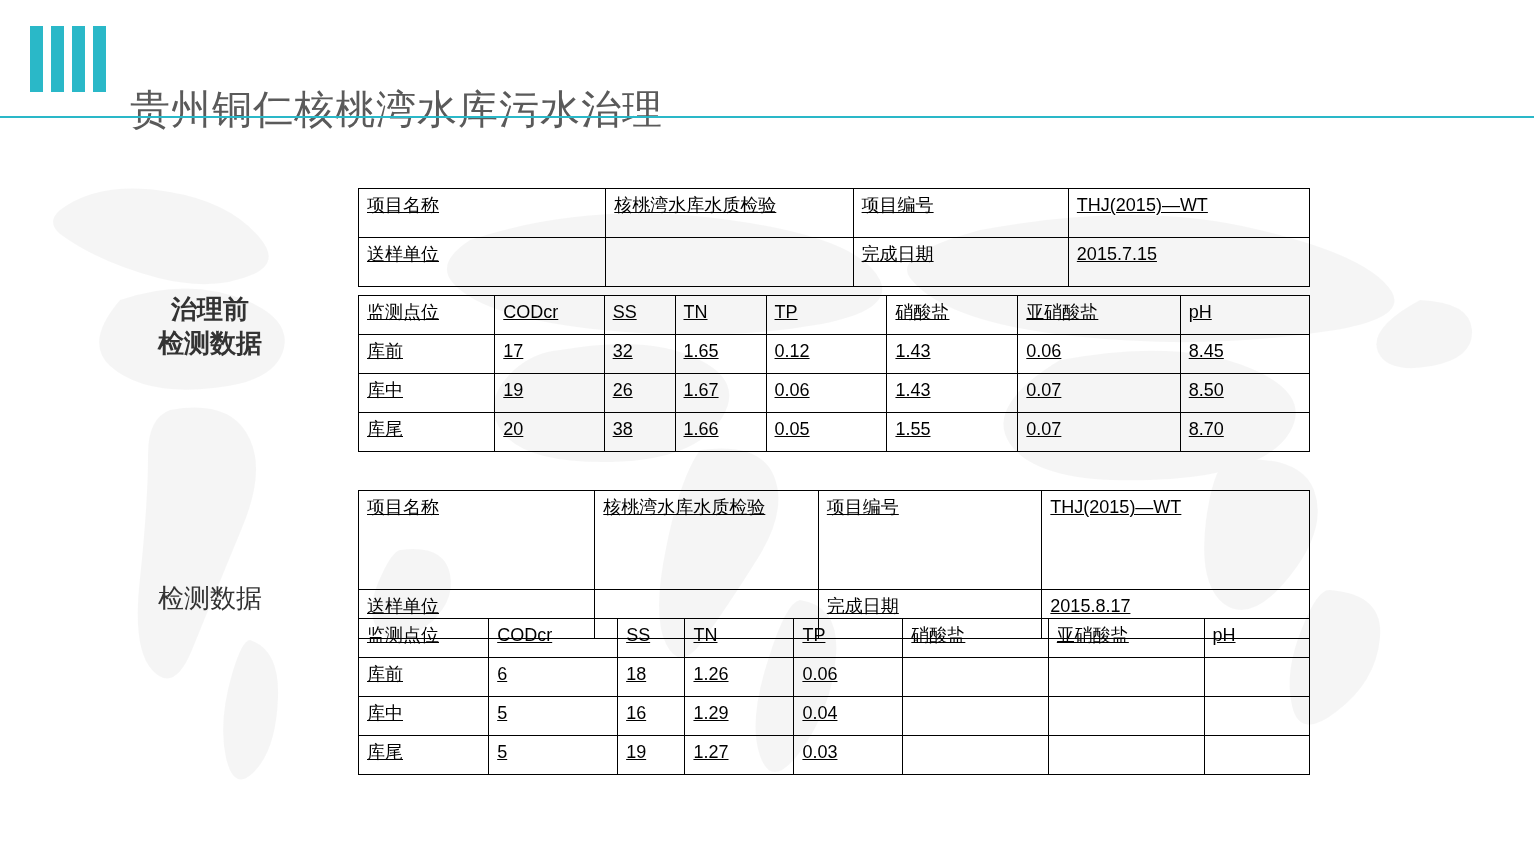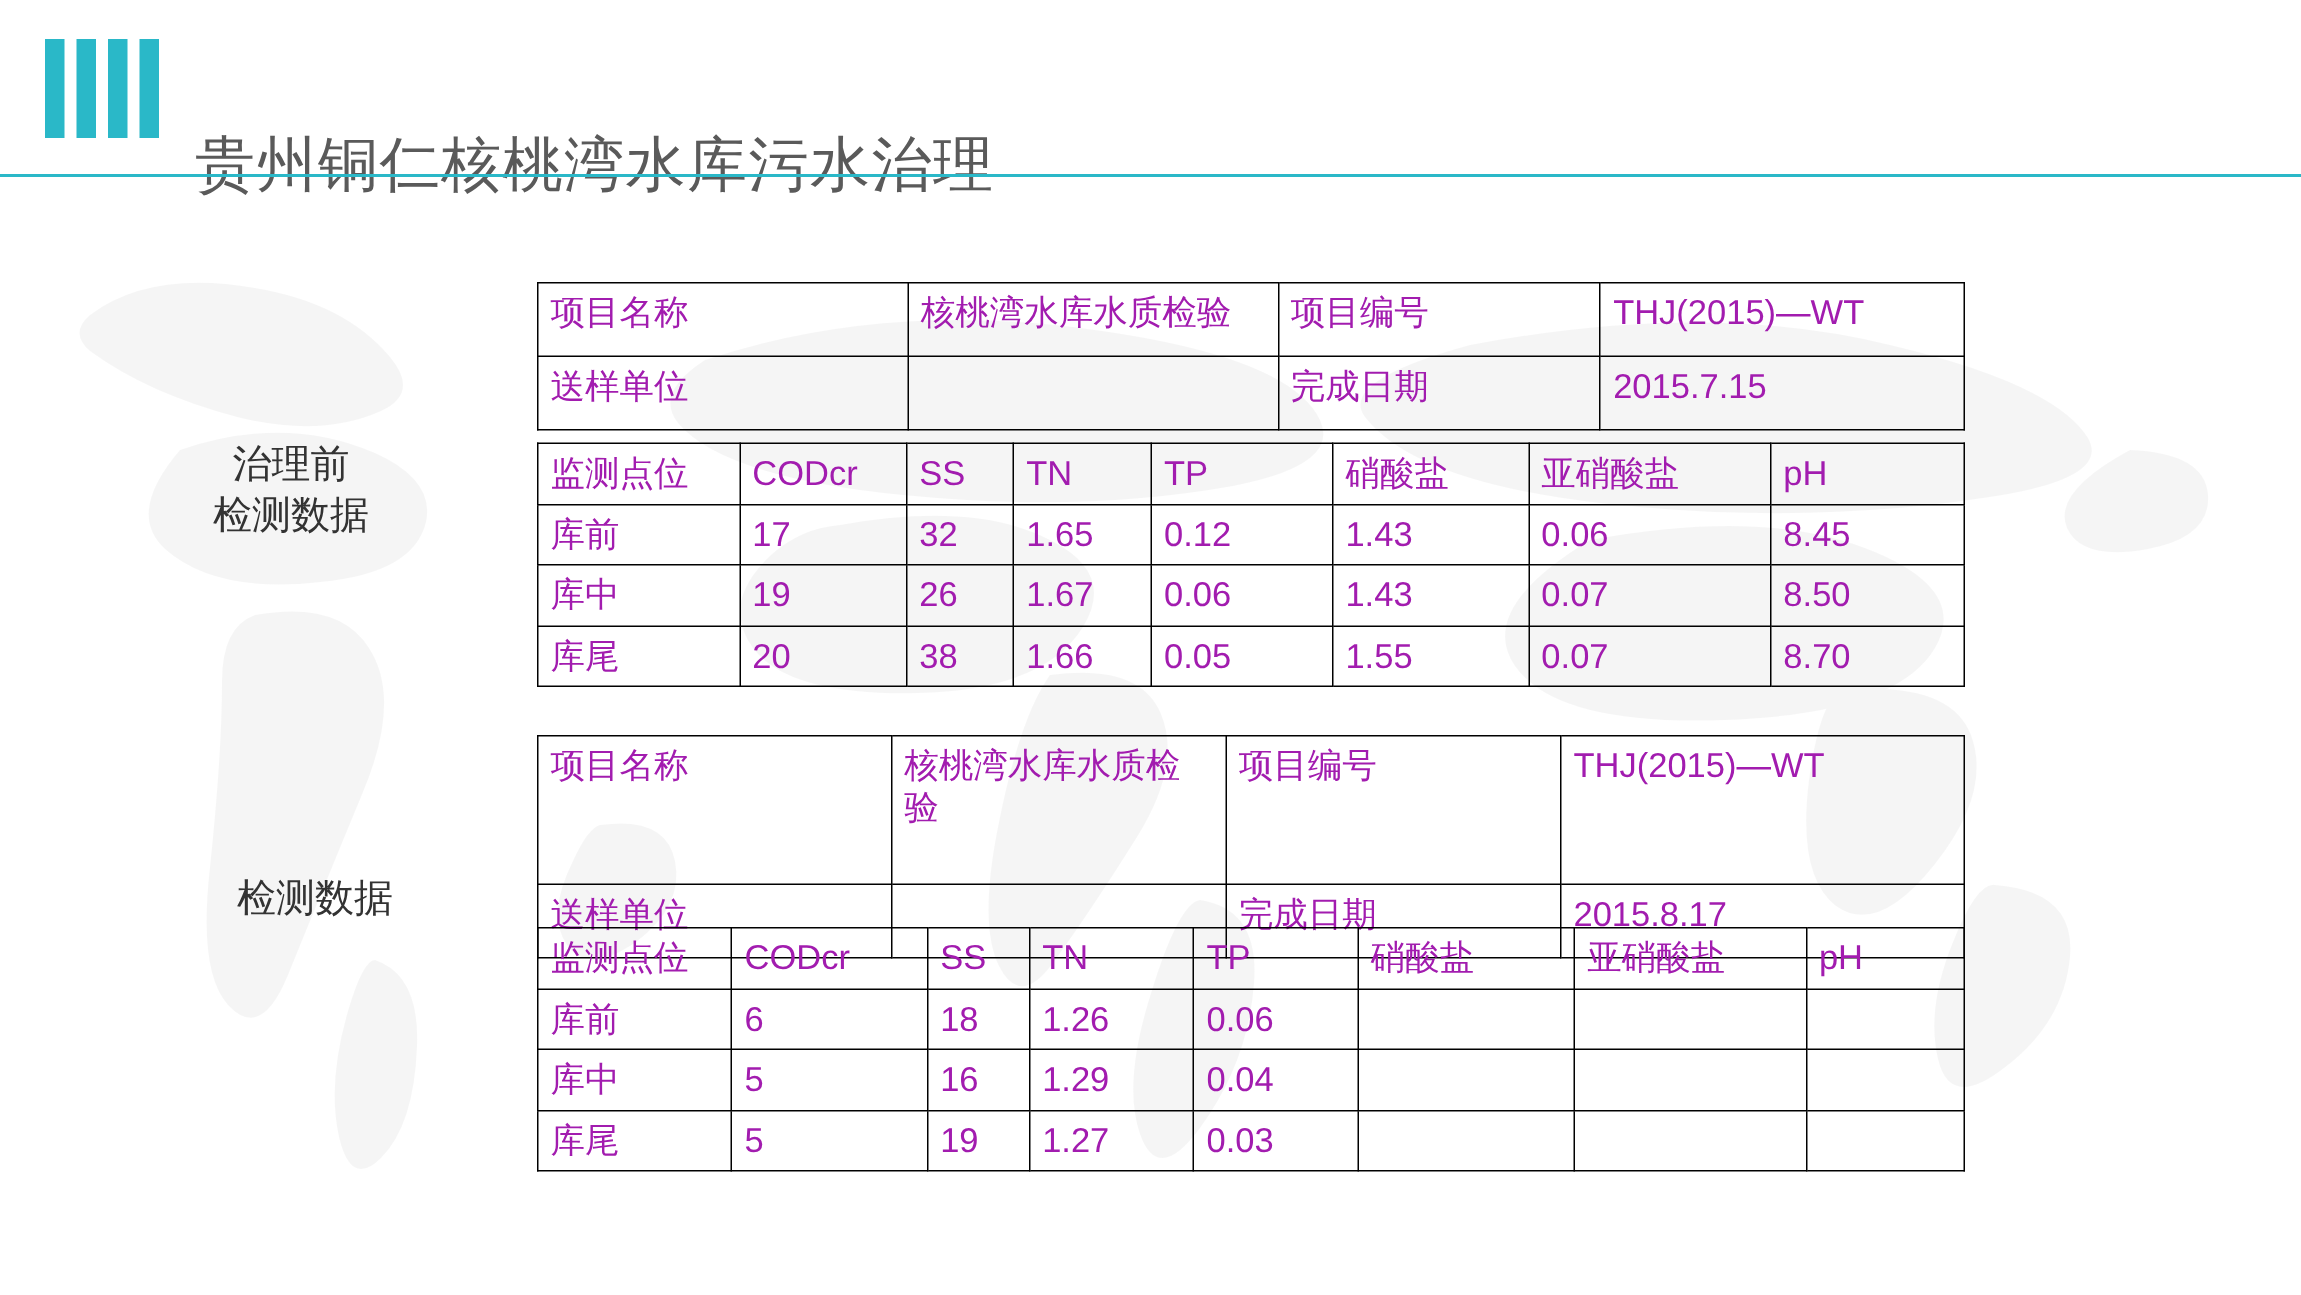--- a/index.html
+++ b/index.html
@@ -71,30 +71,31 @@
 
   
   .side-label {
     position: absolute;
     font-size: 26px;
     color: #333333;
     text-align: center;
     line-height: 1.3;
     width: 220px;
   }
-  #label-before { left: 84px; top: 293px; }
+  #label-before { left: 100px; top: 293px; font-weight: bold; }
   #label-after  { left: 100px; top: 582px; }
 
   
   .tbl {
     position: absolute;
     border-collapse: collapse;
-    font-size: 23px;
-    color: #a21caf;
+    font-size: 18px;
+    color: #000000;
     background: transparent;
+    text-decoration: underline;
   }
   .tbl td {
     border: 1px solid #000;
     padding: 6px 8px;
     vertical-align: top;
     line-height: 1.2;
     background: transparent;
   }
   .tbl.info td { height: 36px; }
   .tbl.data td { height: 26px; }

